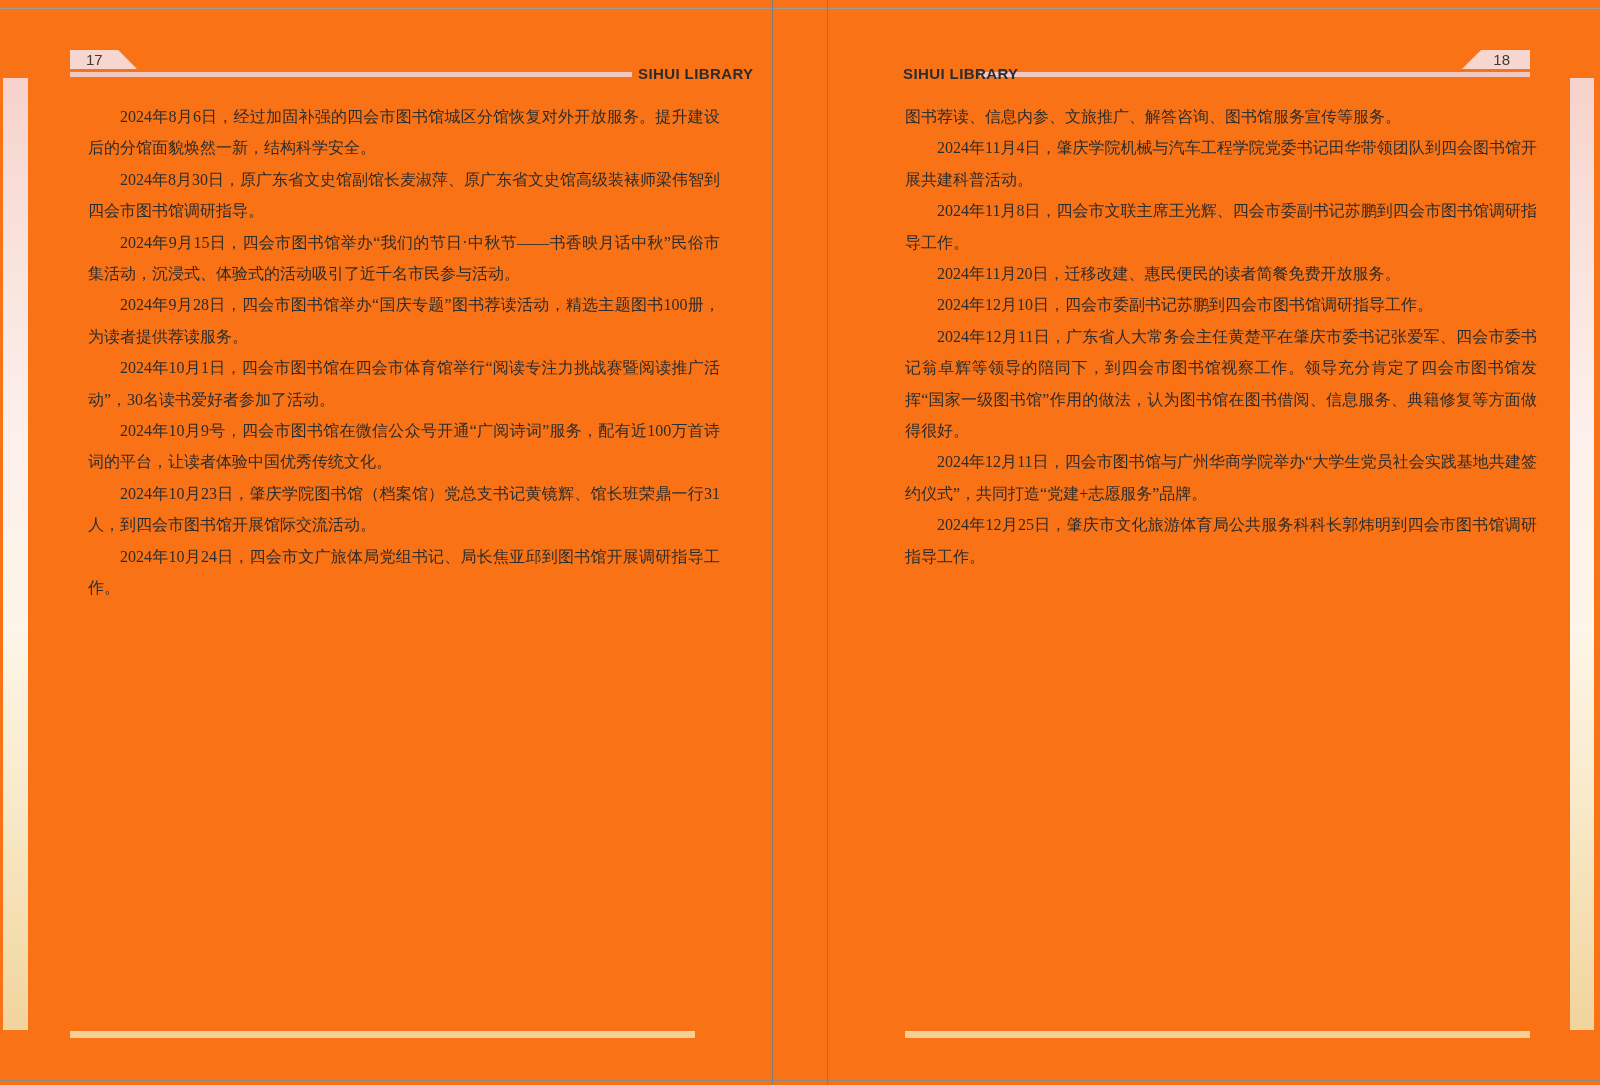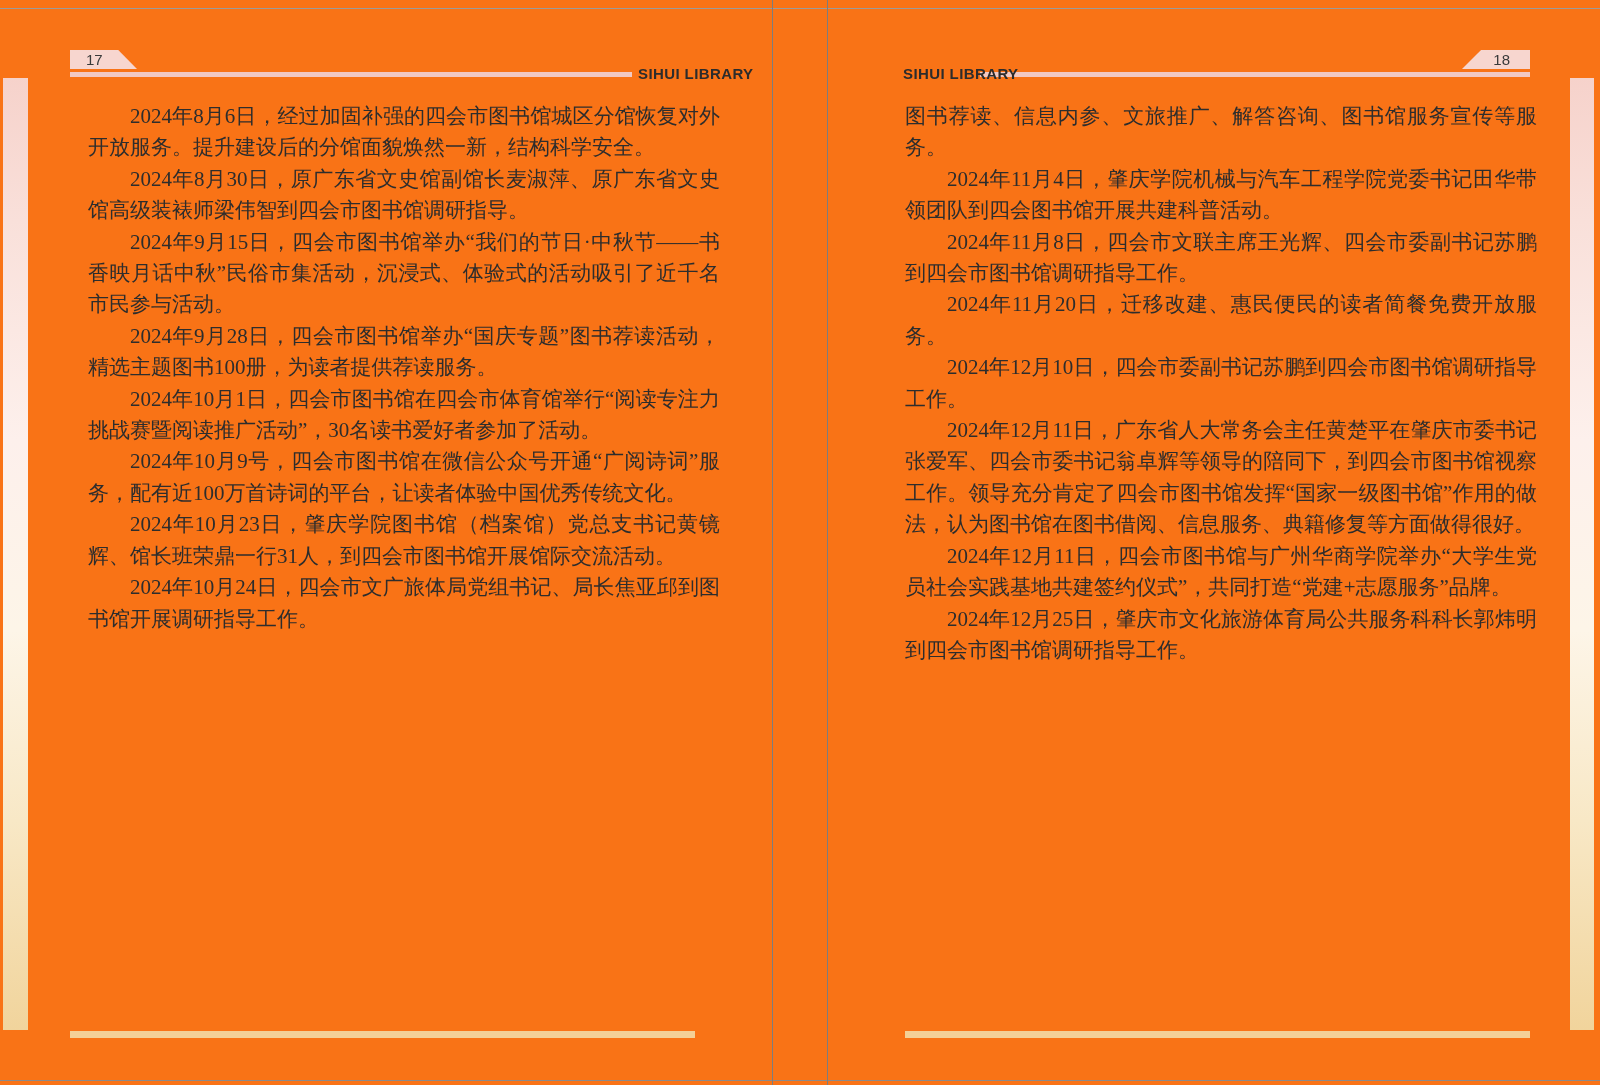--- a/index.html
+++ b/index.html
@@ -33,21 +33,21 @@
   
   .brand{position:absolute;top:68px;font-family:"Liberation Sans","DejaVu Sans",sans-serif;
     font-weight:bold;font-size:15px;line-height:11px;color:#2c2c2c;letter-spacing:0.4px;}
   .brand-left{left:638px;}
   .brand-right{left:903px;}
 
   
   .textcol{position:absolute;top:101px;width:632px;}
   .textcol-left{left:88px;}
   .textcol-right{left:905px;}
-  .para{margin:0;font-family:"Liberation Serif","DejaVu Serif",serif;font-size:21px;
+  .para{margin:0;font-family:"Liberation Serif","DejaVu Serif",serif;font-size:16px;
     line-height:31.4px;color:var(--text,#2d2d2d);text-align:justify;}
   .para.indent{text-indent:2em;}
 
   
   .goldbar{position:absolute;top:1031px;height:7px;width:625px;background:var(--gold-bar,#f4d096);}
   .goldbar-left{left:70px;}
   .goldbar-right{left:905px;}
 </style>
 </head>
 <body>

